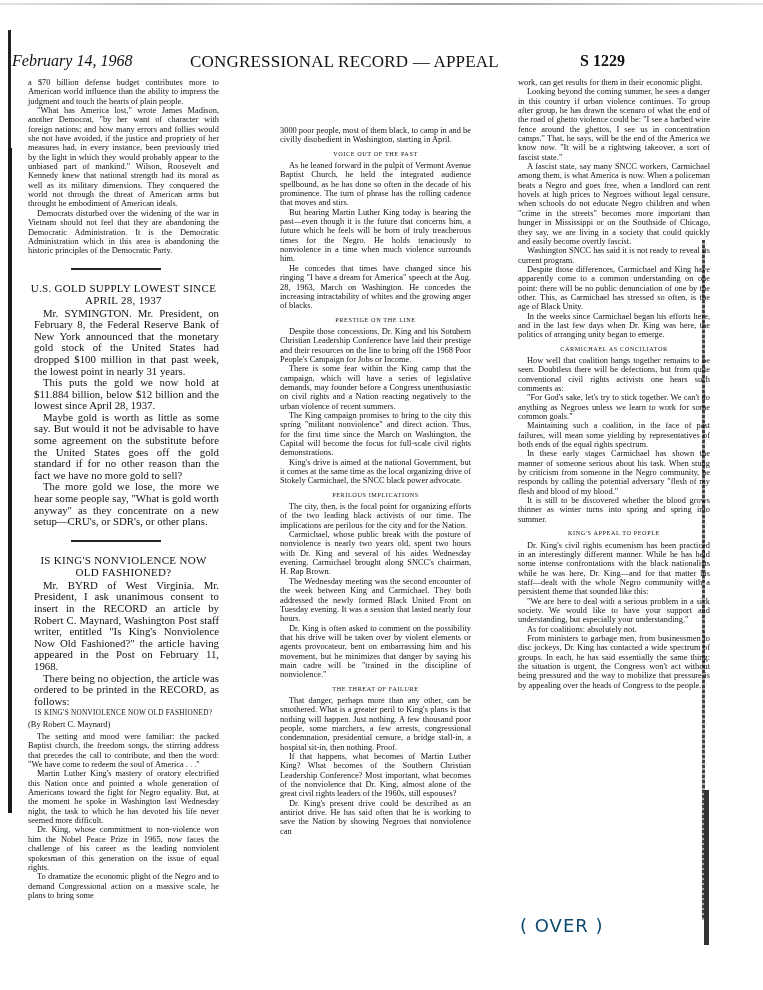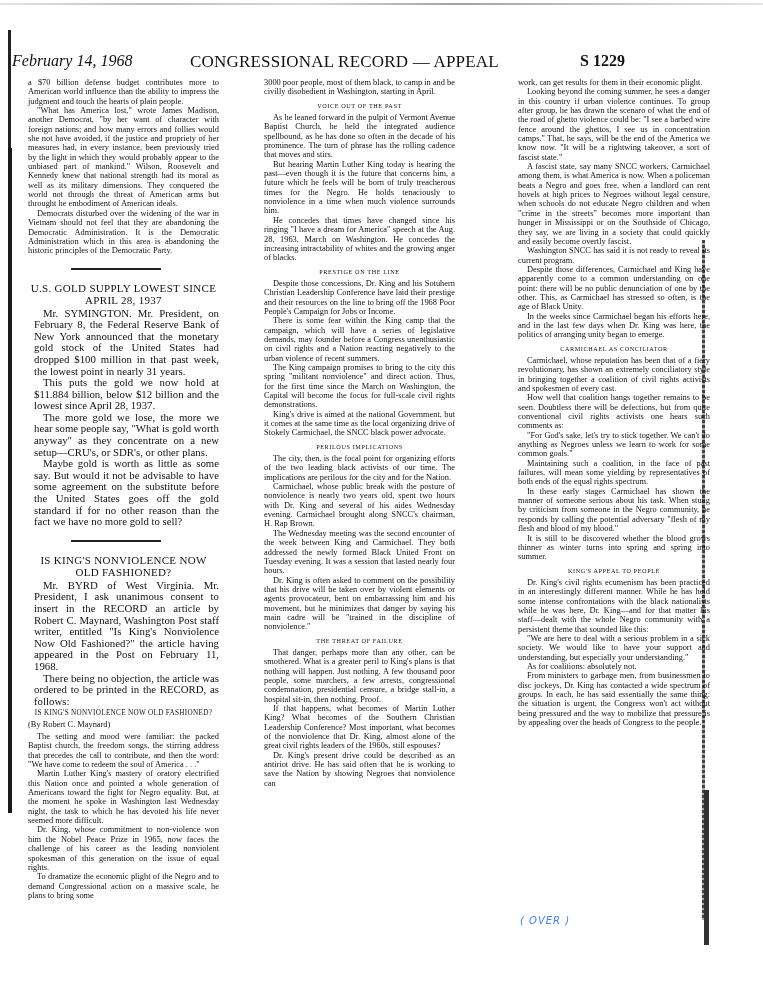--- a/index.html
+++ b/index.html
@@ -10,31 +10,31 @@
   .right-bar { position:absolute; left:702px; top:240px; width:3px; height:680px; background:repeating-linear-gradient(180deg,#444 0 3px,#aaa 3px 5px); }
   .right-bar2 { position:absolute; left:704px; top:790px; width:5px; height:155px; background:#333; }
 
   .header { position:absolute; left:12px; top:52px; width:730px; height:20px; }
   .hdr-date { position:absolute; left:0; top:0; font-family:"Liberation Serif", serif; font-style:italic; font-size:16px; }
   .hdr-title { position:absolute; left:178px; top:0; font-family:"Liberation Serif", serif; font-size:17px; letter-spacing:0.2px; }
   .hdr-page { position:absolute; left:568px; top:0; font-family:"Liberation Serif", serif; font-weight:bold; font-size:16px; }
 
   .col { position:absolute; top:78px; font-family:"Liberation Serif", serif; font-size:8.4px; line-height:9.35px; text-align:justify; }
   .col1 { left:12px; width:207px; }
-  .col2 { left:248px; width:207px; }
+  .col2 { left:264px; width:207px;margin-top:48px; }
   .col3 { left:502px; width:208px; }
   .col p { margin:0; text-indent:9px;padding-left:16px; }
   .col p.noind { text-indent:0; }
   .col .subhead { text-align:center; font-size:6.2px; letter-spacing:0.6px; text-transform:uppercase; margin:4px 0 3px; text-indent:0; }
   .col .rule { width:90px; height:2px; background:#222; margin:12px auto 12px; }
   .col .headline { text-align:center; font-size:11px; line-height:12px; margin:0 0 2px; text-indent:0; letter-spacing:0.3px; }
   .col .big { font-size:10.8px; line-height:11.6px;margin-left:6px; }
   .col .art-title { text-align:center; font-size:7.2px; letter-spacing:0.3px; text-indent:0; margin:2px 0 1px; }
   .col .byline { text-indent:0; margin:1px 0 3px; }
-  .over { position:absolute; left:520px; top:915px; font-family:"DejaVu Sans", sans-serif; font-size:10px; color:#3b82f6; letter-spacing:1px;font-style:italic; }
+  .over { position:absolute; left:520px; top:915px; font-family:"DejaVu Sans", sans-serif; font-size:18px; color:#0c4a6e; letter-spacing:1px; }
 </style>
 </head>
 <body>
 
 <div class="scanline-top"></div>
 <div class="left-bar"></div>
 <div class="left-bar2"></div>
 <div class="right-bar"></div>
 <div class="right-bar2"></div>
 
@@ -46,22 +46,22 @@
 
 <div class="col col1">
   <p class="noind">a $70 billion defense budget contributes more to American world influence than the ability to impress the judgment and touch the hearts of plain people.</p>
   <p>"What has America lost," wrote James Madison, another Democrat, "by her want of character with foreign nations; and how many errors and follies would she not have avoided, if the justice and propriety of her measures had, in every instance, been previously tried by the light in which they would probably appear to the unbiased part of mankind." Wilson, Roosevelt and Kennedy knew that national strength had its moral as well as its military dimensions. They conquered the world not through the threat of American arms but throught he embodiment of American ideals.</p>
   <p>Democrats disturbed over the widening of the war in Vietnam should not feel that they are abandoning the Democratic Administration. It is the Democratic Administration which in this area is abandoning the historic principles of the Democratic Party.</p>
   <div class="rule"></div>
   <p class="headline">U.S. GOLD SUPPLY LOWEST SINCE APRIL 28, 1937</p>
   <div class="big">
     <p>Mr. SYMINGTON. Mr. President, on February 8, the Federal Reserve Bank of New York announced that the monetary gold stock of the United States had dropped $100 million in that past week, the lowest point in nearly 31 years.</p>
     <p>This puts the gold we now hold at $11.884 billion, below $12 billion and the lowest since April 28, 1937.</p>
+    <p>Maybe gold is worth as little as some say. But would it not be advisable to have some agreement on the substitute before the United States goes off the gold standard if for no other reason than the fact we have no more gold to sell?</p>
     <p>The more gold we lose, the more we hear some people say, "What is gold worth anyway" as they concentrate on a new setup—CRU's, or SDR's, or other plans.</p>
-    <p>Maybe gold is worth as little as some say. But would it not be advisable to have some agreement on the substitute before the United States goes off the gold standard if for no other reason than the fact we have no more gold to sell?</p>
   </div>
   <div class="rule"></div>
   <p class="headline">IS KING'S NONVIOLENCE NOW OLD FASHIONED?</p>
   <div class="big">
     <p>Mr. BYRD of West Virginia. Mr. President, I ask unanimous consent to insert in the RECORD an article by Robert C. Maynard, Washington Post staff writer, entitled "Is King's Nonviolence Now Old Fashioned?" the article having appeared in the Post on February 11, 1968.</p>
     <p>There being no objection, the article was ordered to be printed in the RECORD, as follows:</p>
   </div>
   <p class="art-title">IS KING'S NONVIOLENCE NOW OLD FASHIONED?</p>
   <p class="byline">(By Robert C. Maynard)</p>
   <p>The setting and mood were familiar: the packed Baptist church, the freedom songs, the stirring address that precedes the call to contribute, and then the word: "We have come to redeem the soul of America . . ."</p>
@@ -93,21 +93,20 @@
 </div>
 
 <div class="col col3">
   <p class="noind">work, can get results for them in their economic plight.</p>
   <p>Looking beyond the coming summer, he sees a danger in this country if urban violence continues. To group after group, he has drawn the scenaro of what the end of the road of ghetto violence could be: "I see a barbed wire fence around the ghettos, I see us in concentration camps." That, he says, will be the end of the America we know now. "It will be a rightwing takeover, a sort of fascist state."</p>
   <p>A fascist state, say many SNCC workers, Carmichael among them, is what America is now. When a policeman beats a Negro and goes free, when a landlord can rent hovels at high prices to Negroes without legal censure, when schools do not educate Negro children and when "crime in the streets" becomes more important than hunger in Mississippi or on the Southside of Chicago, they say, we are living in a society that could quickly and easily become overtly fascist.</p>
   <p>Washington SNCC has said it is not ready to reveal its current program.</p>
   <p>Despite those differences, Carmichael and King have apparently come to a common understanding on one point: there will be no public denunciation of one by the other. This, as Carmichael has stressed so often, is the age of Black Unity.</p>
   <p>In the weeks since Carmichael began his efforts here, and in the last few days when Dr. King was here, the politics of arranging unity began to emerge.</p>
   <p class="subhead">CARMICHAEL AS CONCILIATOR</p>
-  <p>Carmichael, whose reputation has been that of a fiery revolutionary, has shown an extremely conciliatory style in bringing together a coalition of civil rights activists and spokesmen of every cast.</p>
   <p>How well that coalition hangs together remains to be seen. Doubtless there will be defections, but from quite conventional civil rights activists one hears such comments as:</p>
   <p>"For God's sake, let's try to stick together. We can't do anything as Negroes unless we learn to work for some common goals."</p>
   <p>Maintaining such a coalition, in the face of past failures, will mean some yielding by representatives of both ends of the equal rights spectrum.</p>
   <p>In these early stages Carmichael has shown the manner of someone serious about his task. When stung by criticism from someone in the Negro community, he responds by calling the potential adversary "flesh of my flesh and blood of my blood."</p>
   <p>It is still to be discovered whether the blood grows thinner as winter turns into spring and spring into summer.</p>
   <p class="subhead">KING'S APPEAL TO PEOPLE</p>
   <p>Dr. King's civil rights ecumenism has been practiced in an interestingly different manner. While he has held some intense confrontations with the black nationalists while he was here, Dr. King—and for that matter his staff—dealt with the whole Negro community with a persistent theme that sounded like this:</p>
   <p>"We are here to deal with a serious problem in a sick society. We would like to have your support and understanding, but especially your understanding."</p>
   <p>As for coalitions: absolutely not.</p>
   <p>From ministers to garbage men, from businessmen to disc jockeys, Dr. King has contacted a wide spectrum of groups. In each, he has said essentially the same thing: the situation is urgent, the Congress won't act without being pressured and the way to mobilize that pressure is by appealing over the heads of Congress to the people.</p>

